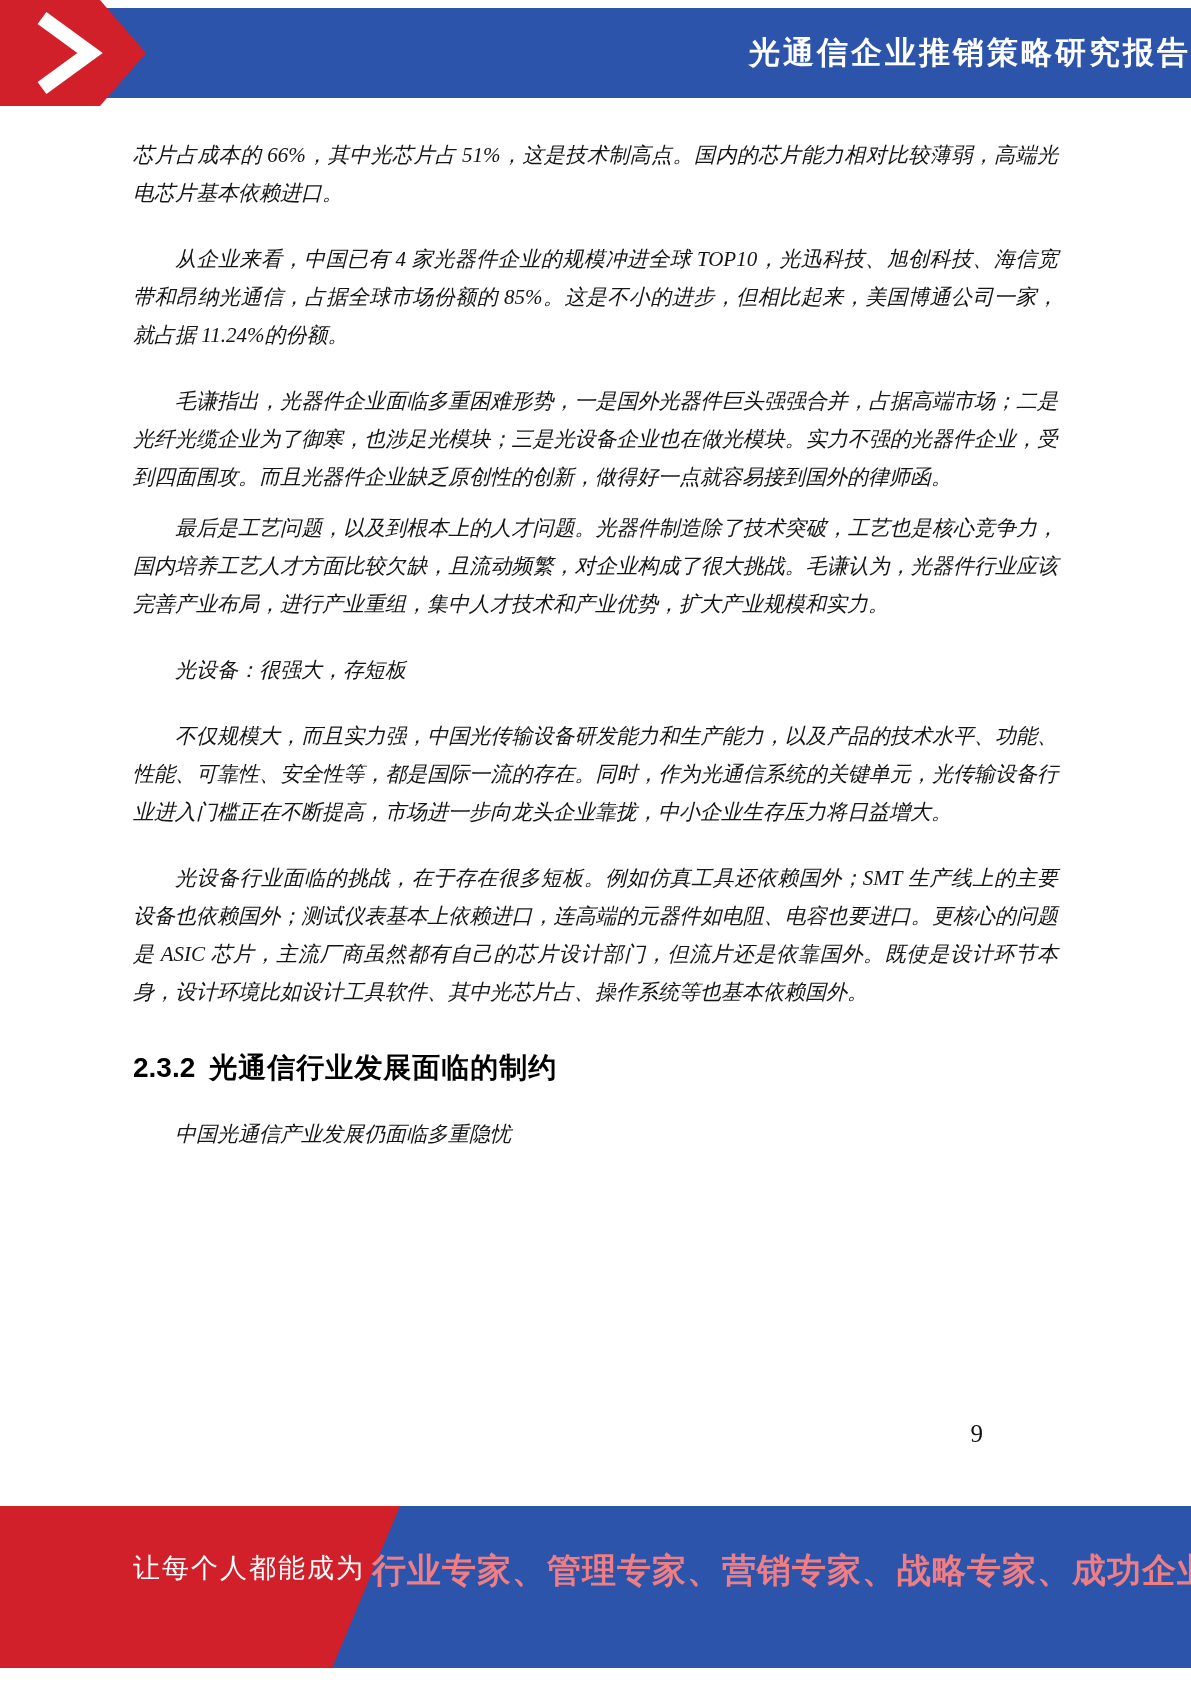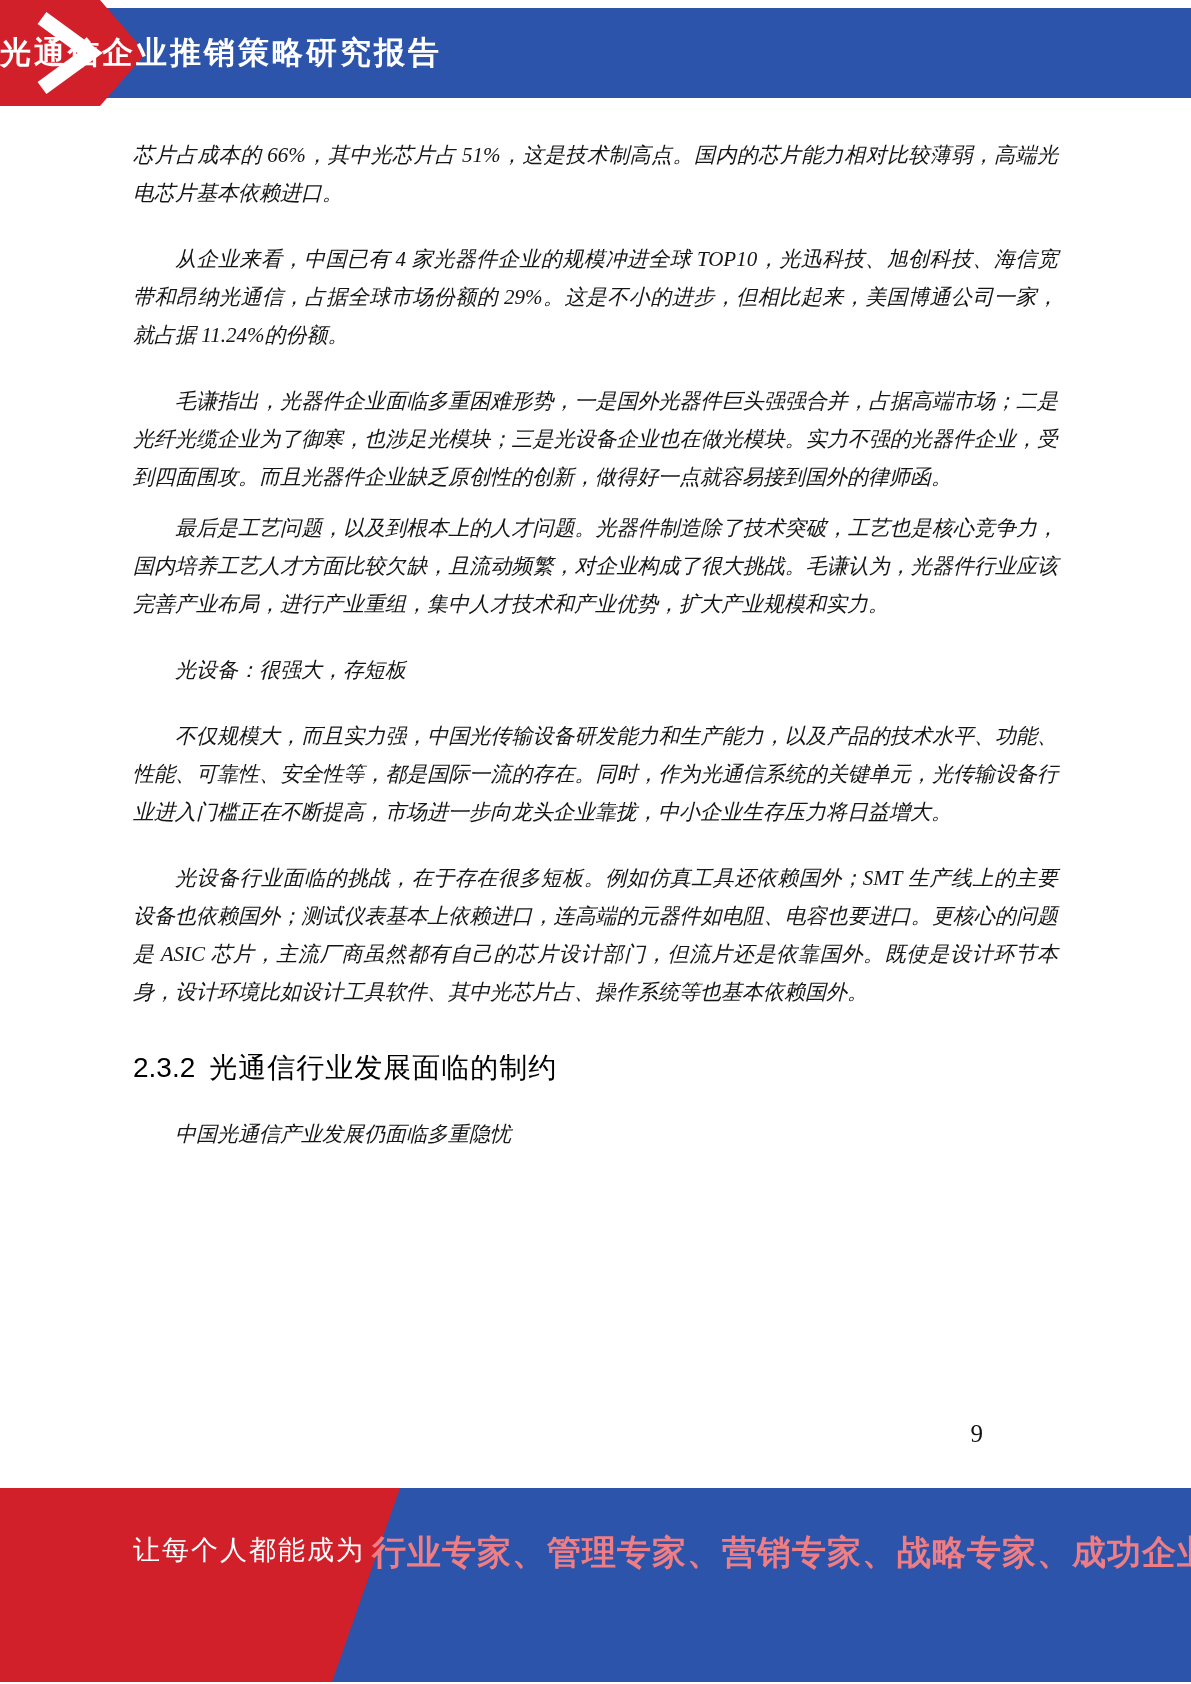--- a/index.html
+++ b/index.html
@@ -13,21 +13,21 @@
   }
 
   
   .header { position: relative; height: 106px; }
   .header-bar {
     position: absolute; top: 8px; left: 0; right: 0; height: 90px;
     background: var(--primary_blue, #2d54ab);
   }
   .header-title {
     position: absolute; top: 8px; left: 0; right: 0; height: 90px;
-    line-height: 90px; text-align: left;
+    line-height: 90px; text-align: right;
     color: #ffffff;
     font-family: "Liberation Sans", sans-serif;
     font-weight: bold; font-size: 31px; letter-spacing: 3px;
   }
   .header-arrow { position: absolute; top: 0; left: 0; width: 148px; height: 106px; }
 
   
   .content {
     padding: 30px 133px 0 133px;
     font-size: 21px;
@@ -35,41 +35,41 @@
     text-align: justify;
   }
   .content p { margin: 28px 0; text-indent: 2em; font-style: italic; }
   .content p.first { text-indent: 0; margin-top: 0; }
   .content p.tight { margin-bottom: 13px; }
   .content p.no-gap { margin-top: 10px; }
 
   .section-heading {
     margin: 38px 0 20px 0;
     font-family: "Liberation Sans", sans-serif;
-    font-weight: normal;
+    font-weight: bold;
     font-size: 28px;
     color: #000000;
     text-align: left;
     text-indent: 0;
     letter-spacing: 1px;
   }
   .section-heading .heading-number { margin-right: 14px; letter-spacing: 0; }
 
   .page-number {
     position: absolute;
     top: 1420px; right: 208px;
     font-size: 25px;
     font-family: "Liberation Serif", serif;
     color: #111111;
   }
 
   
   .footer {
-    position: absolute; left: 0; bottom: 2px;
-    width: 100%; height: 194px;
+    position: absolute; left: 0; bottom: 16px;
+    width: 100%; height: 162px;
     background: var(--primary_blue, #2d54ab);
   }
   .footer-red {
     position: absolute; left: 0; top: 0; height: 100%; width: 400px;
     background: var(--primary_red, #d2202a);
     clip-path: polygon(0 0, 100% 0, 83% 100%, 0 100%);
   }
   .footer-left {
     position: absolute; left: 133px; top: 44px;
     color: #ffffff;
@@ -94,21 +94,21 @@
     <svg width="148" height="106" viewBox="0 0 148 106" xmlns="http://www.w3.org/2000/svg">
       <polygon points="0,0 100,0 146,53 100,106 0,106" fill="#d2202a"></polygon>
       <path d="M 42,18 L 90,53 L 42,88" fill="none" stroke="#ffffff" stroke-width="15" stroke-linecap="butt" stroke-linejoin="miter"></path>
     </svg>
   </div>
   <div class="header-title">光通信企业推销策略研究报告</div>
 </div>
 
 <div class="content">
   <p class="first">芯片占成本的 66%，其中光芯片占 51%，这是技术制高点。国内的芯片能力相对比较薄弱，高端光电芯片基本依赖进口。</p>
-  <p>从企业来看，中国已有 4 家光器件企业的规模冲进全球 TOP10，光迅科技、旭创科技、海信宽带和昂纳光通信，占据全球市场份额的 29%。这是不小的进步，但相比起来，美国博通公司一家，就占据 11.24%的份额。</p>
+  <p>从企业来看，中国已有 4 家光器件企业的规模冲进全球 TOP10，光迅科技、旭创科技、海信宽带和昂纳光通信，占据全球市场份额的 85%。这是不小的进步，但相比起来，美国博通公司一家，就占据 11.24%的份额。</p>
   <p class="tight">毛谦指出，光器件企业面临多重困难形势，一是国外光器件巨头强强合并，占据高端市场；二是光纤光缆企业为了御寒，也涉足光模块；三是光设备企业也在做光模块。实力不强的光器件企业，受到四面围攻。而且光器件企业缺乏原创性的创新，做得好一点就容易接到国外的律师函。</p>
   <p class="no-gap">最后是工艺问题，以及到根本上的人才问题。光器件制造除了技术突破，工艺也是核心竞争力，国内培养工艺人才方面比较欠缺，且流动频繁，对企业构成了很大挑战。毛谦认为，光器件行业应该完善产业布局，进行产业重组，集中人才技术和产业优势，扩大产业规模和实力。</p>
   <p>光设备：很强大，存短板</p>
   <p>不仅规模大，而且实力强，中国光传输设备研发能力和生产能力，以及产品的技术水平、功能、性能、可靠性、安全性等，都是国际一流的存在。同时，作为光通信系统的关键单元，光传输设备行业进入门槛正在不断提高，市场进一步向龙头企业靠拢，中小企业生存压力将日益增大。</p>
   <p>光设备行业面临的挑战，在于存在很多短板。例如仿真工具还依赖国外；SMT 生产线上的主要设备也依赖国外；测试仪表基本上依赖进口，连高端的元器件如电阻、电容也要进口。更核心的问题是 ASIC 芯片，主流厂商虽然都有自己的芯片设计部门，但流片还是依靠国外。既使是设计环节本身，设计环境比如设计工具软件、其中光芯片占、操作系统等也基本依赖国外。</p>
 
   <h2 class="section-heading">
     <span class="heading-number">2.3.2</span><span>光通信行业发展面临的制约</span>
   </h2>
 

